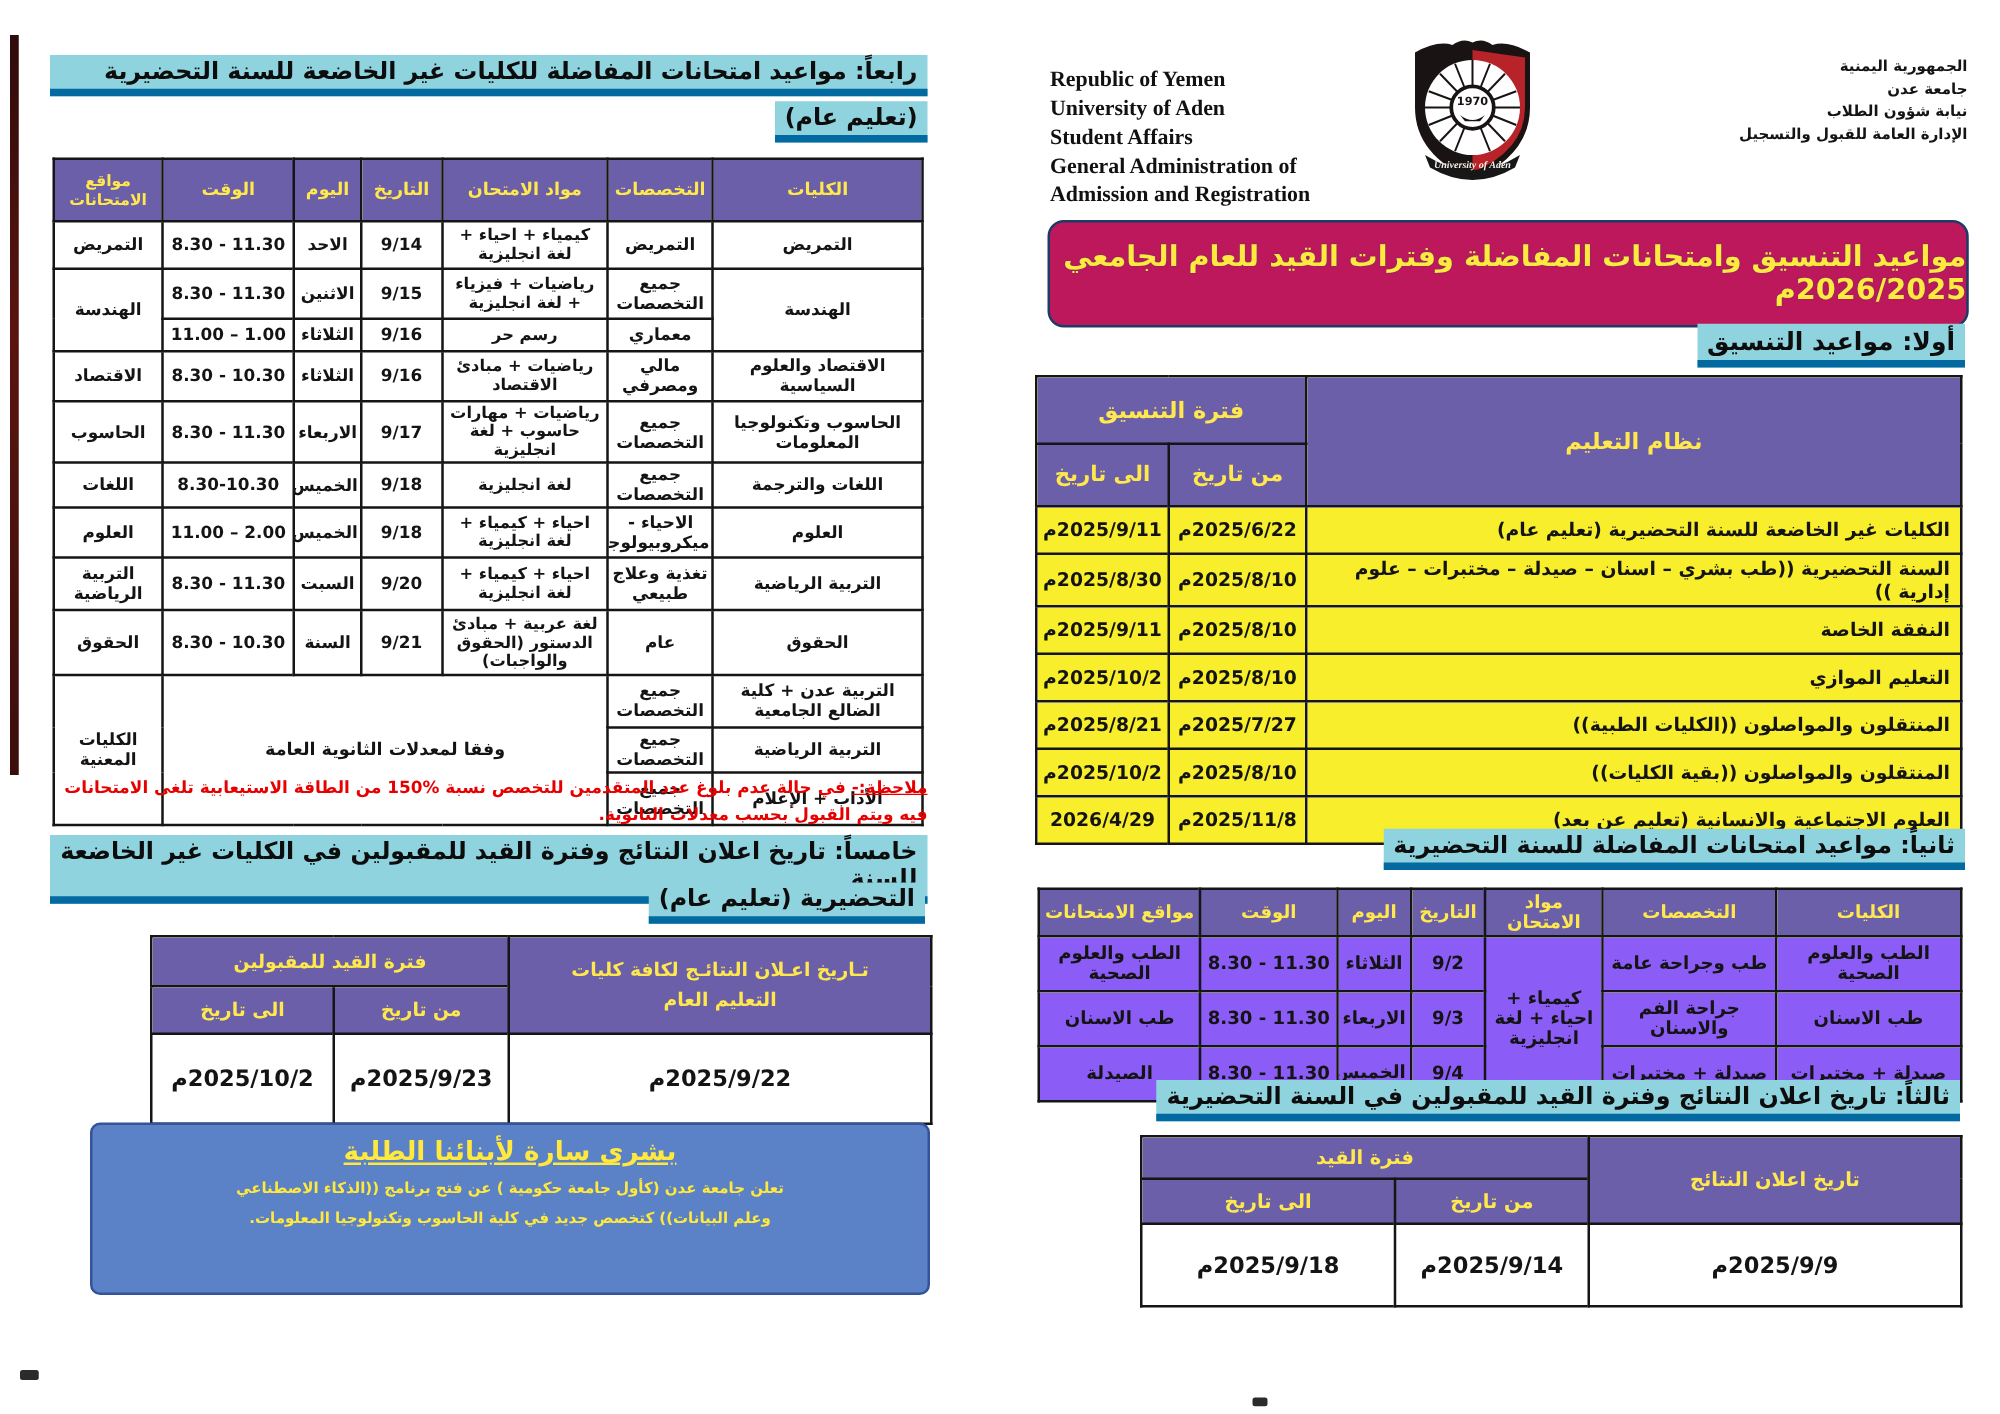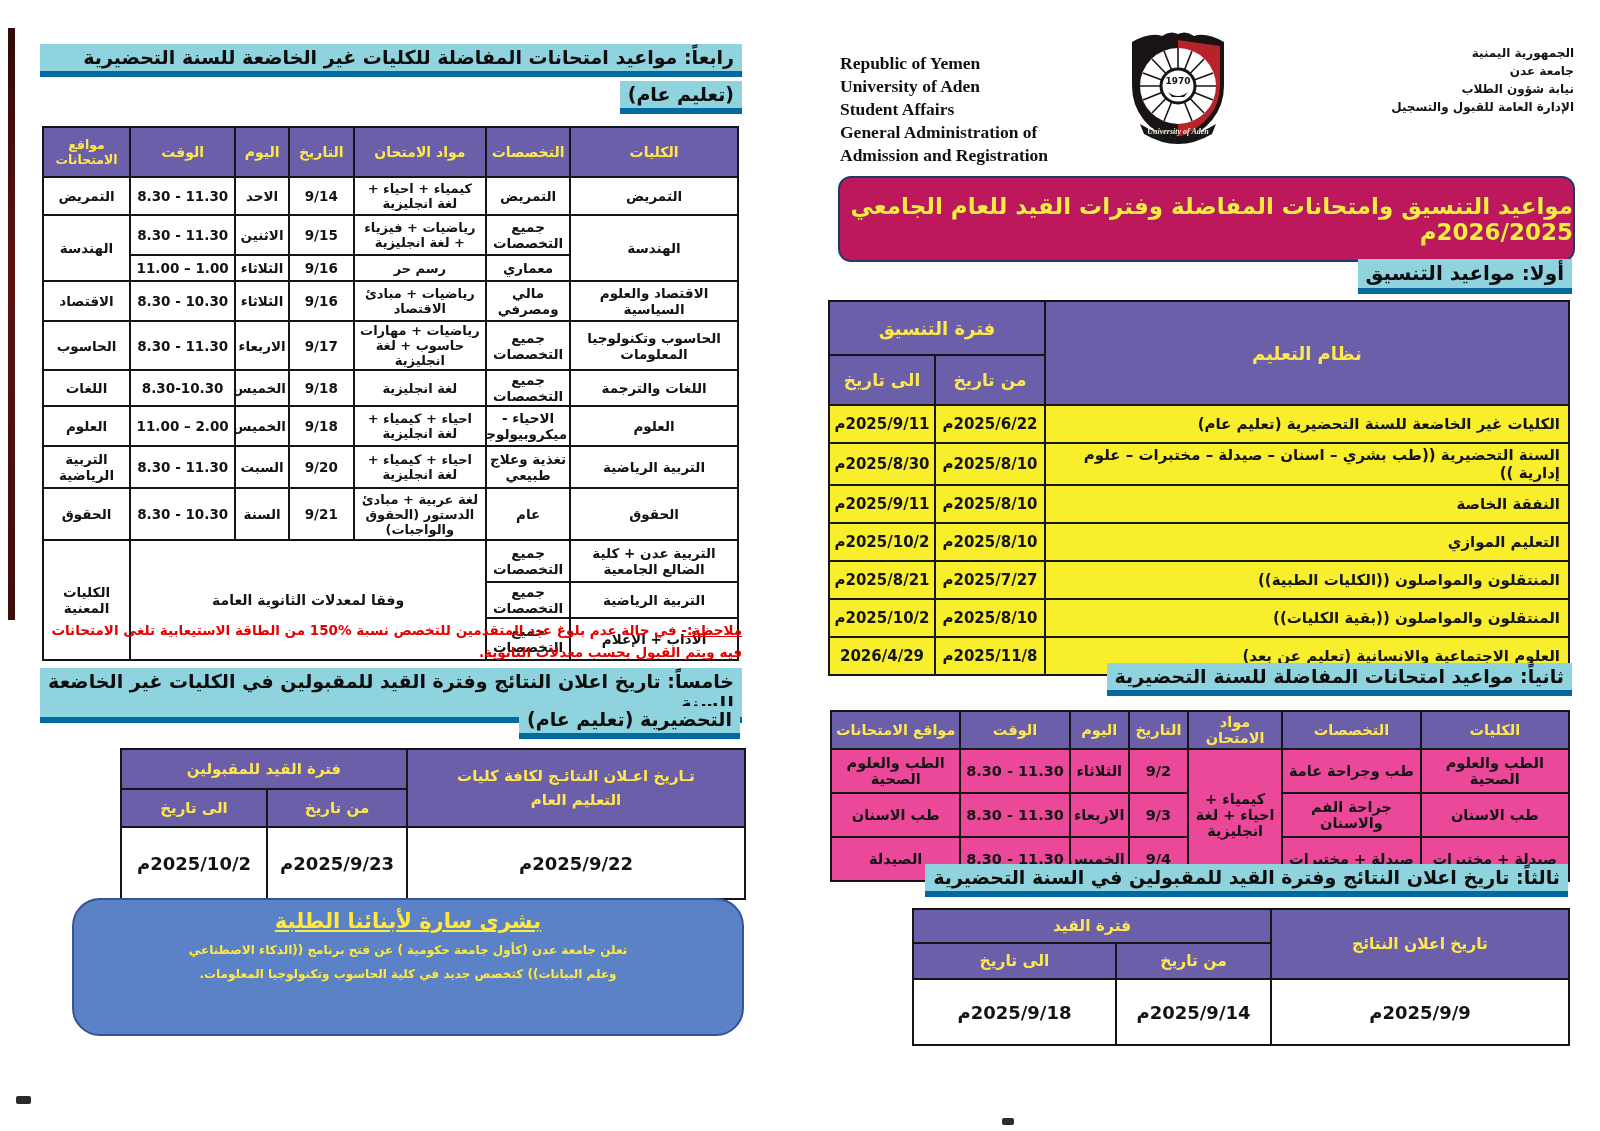--- a/index.html
+++ b/index.html
@@ -45,21 +45,21 @@
   #t1{right:30px;top:300px;width:740px;}
   #t1 td{background:#f8ee2c;font-size:15px;height:34px;}
   #t1 td.sys{text-align:right;padding-right:8px;}
   #t1 th{font-size:17px;}
   #t1 .h1{height:54px;}
   #t1 .h2{height:50px;font-size:16px;}
 
   
   #t2{right:30px;top:710px;width:740px;}
   #t2 th{font-size:14.5px;height:34px;}
-  #t2 td{font-size:14.5px;height:40px;background:#ec4899;}
+  #t2 td{font-size:14.5px;height:40px;background:#8b5cf6;}
 
   
   #t3{right:30px;top:908px;width:656px;}
   #t3 th{font-size:15.5px;}
   #t3 .h1{height:34px;}
   #t3 .h2{height:36px;}
   #t3 td{font-size:18px;height:62px;background:#fff;margin-left:44px;}
 
   
   #t4{left:42px;top:126px;width:697px;}
@@ -76,21 +76,21 @@
   #t5 .h2{height:38px;}
   #t5 td{font-size:18px;height:68px;background:#fff;vertical-align:middle;}
 
   
   #note{left:42px;top:620px;width:700px;direction:rtl;text-align:right;
     color:#e80000;font-size:13.5px;line-height:1.6;}
   #note .u{text-decoration:underline;}
 
   
   #bluebox{left:72px;top:898px;width:668px;height:134px;background:#5b82c6;
-    border:2px solid #33549a;border-radius:28px;direction:rtl;text-align:center;
+    border:2px solid #33549a;border-radius:8px;direction:rtl;text-align:center;
     color:#ffe93e;}
   #bluebox .bt{font-size:21px;text-decoration:underline;margin-top:9px;}
   #bluebox .bl{font-size:12px;margin-top:10px;}
 
   
   #edge-strip{left:8px;top:28px;width:7px;height:592px;
     background:linear-gradient(#2f0b09,#5a1410 40%,#3c0e0b);}
   .mark{background:#2b2b2b;border-radius:2px;}
   #mark1{left:16px;top:1096px;width:15px;height:8px;}
   #mark2{left:1002px;top:1118px;width:12px;height:7px;}

